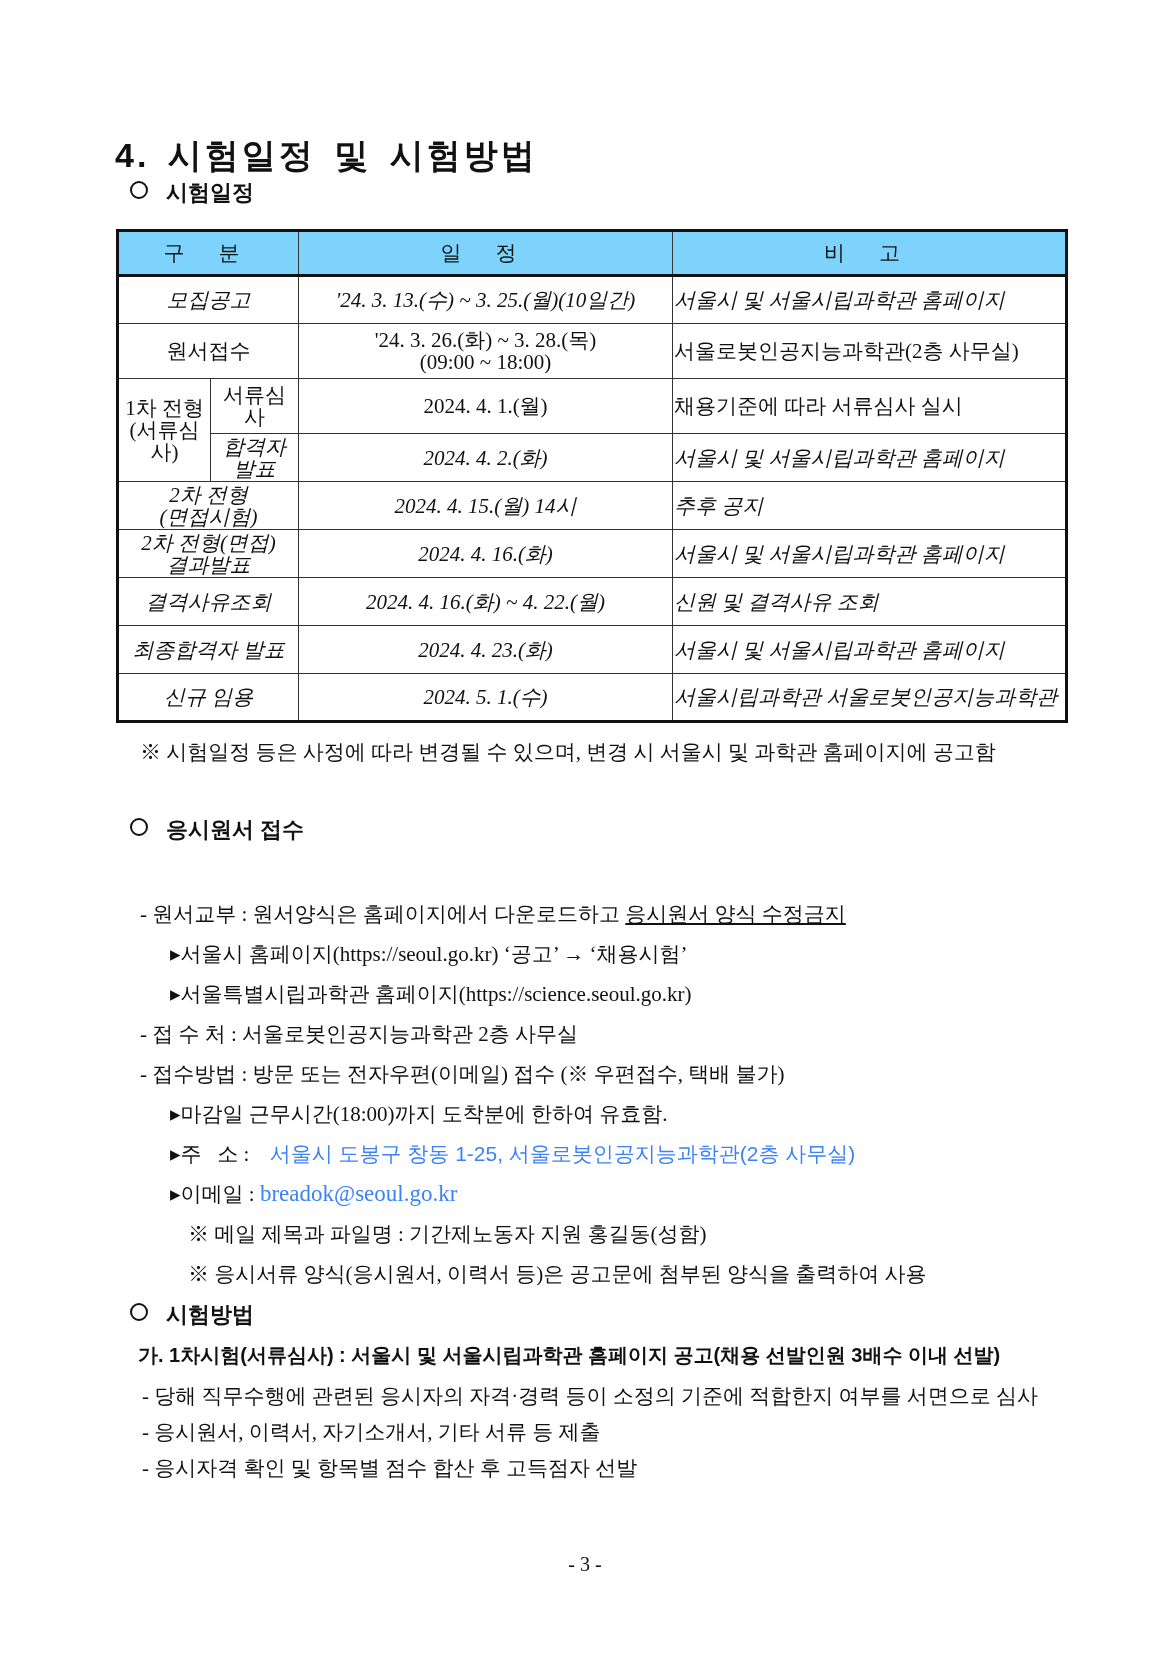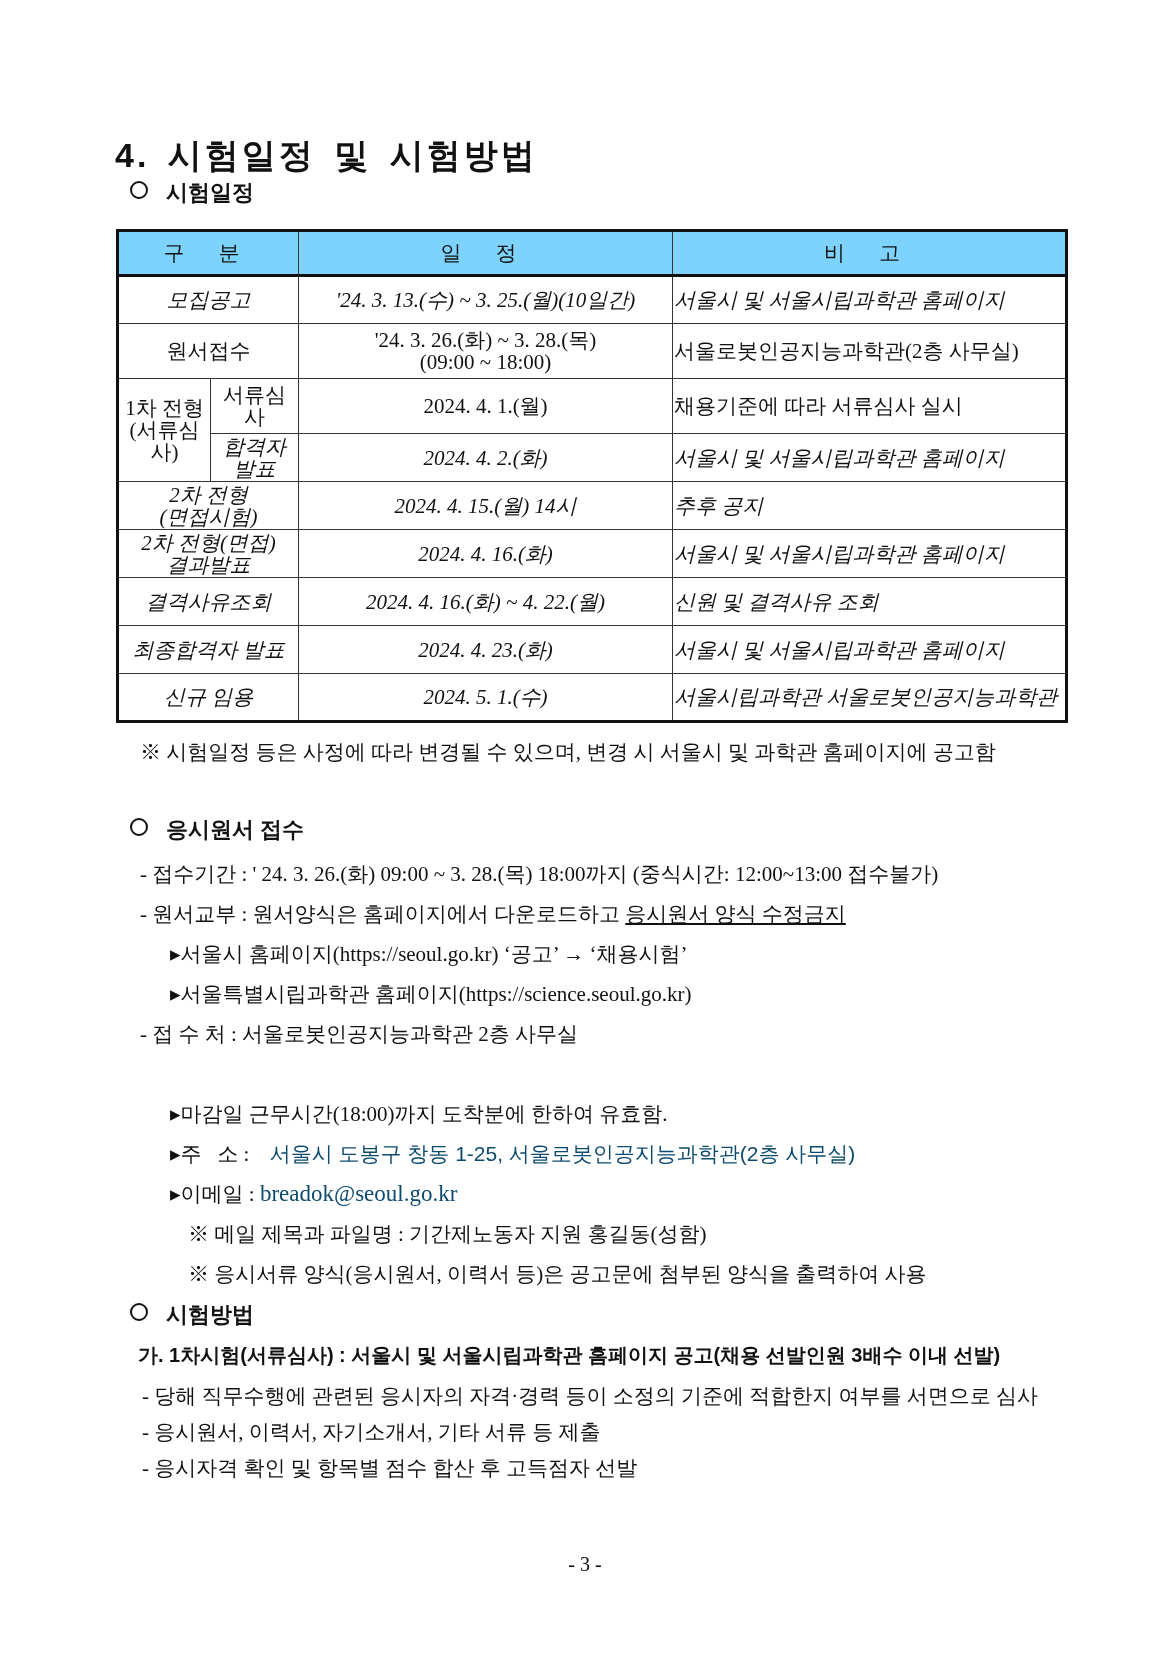--- a/index.html
+++ b/index.html
@@ -13,21 +13,21 @@
 
   table.sched { position: absolute; left: 116px; top: 229px; width: 949px; border-collapse: collapse; border: 3px solid #111; table-layout: fixed; }
   table.sched td, table.sched th { border: 1px solid #333; font-family: "Liberation Serif", "DejaVu Serif", serif; font-size: 21px; text-align: center; vertical-align: middle; padding: 0 2px; line-height: 22px; }
   table.sched th { background: #7dd3fc; height: 42px; font-family: "Liberation Sans", "DejaVu Sans", sans-serif; font-weight: normal; letter-spacing: 14px; border-bottom: 3px solid #111; }
   table.sched td.note { text-align: left; padding-left: 1px; }
   table.sched tr.r { height: 48px; font-style: italic; }
   table.sched tr.r2 { height: 55px; }
 
   .note-line { position: absolute; font-family: "Liberation Serif", "DejaVu Serif", serif; font-size: 21px; white-space: nowrap; }
   .line { position: absolute; font-family: "Liberation Serif", "DejaVu Serif", serif; font-size: 21px; white-space: nowrap; }
-  .blue { color: #0c4a6e; }
+  .blue { color: #3b82f6; }
   .u { text-decoration: underline; }
   .bold-line { position: absolute; left: 138px; top: 1342px; font-family: "Liberation Sans", "DejaVu Sans", sans-serif; font-weight: bold; font-size: 20px; white-space: nowrap; }
   .pagenum { position: absolute; left: 0; width: 1170px; text-align: center; top: 1553px; font-family: "Liberation Serif", "DejaVu Serif", serif; font-size: 20px; }
 </style>
 </head>
 <body>
 
 <div class="page">
 
   <div class="h1 sans">4. 시험일정 및 시험방법</div>
@@ -112,25 +112,25 @@
     </tr>
   </tbody>
     </table>
 
   <div class="note-line" style="left:140px; top:738px;">※ 시험일정 등은 사정에 따라 변경될 수 있으며, 변경 시 서울시 및 과학관 홈페이지에 공고함</div>
 
   <div class="h2 sans" style="top:815px;">
     <span class="circ"></span><span>응시원서 접수</span>
   </div>
 
-  <div class="line" style="left:140px; top:860px;">- 접수기간 : ' 24. 3. 26.(화) 09:00 ~ 3. 28.(목) 18:00까지 (중식시간: 12:00~13:00 접수불가)</div>
   <div class="line" style="left:140px; top:900px;"><span>- 원서교부 : 원서양식은 홈페이지에서 다운로드하고 </span><span class="u">응시원서 양식 수정금지</span></div>
   <div class="line" style="left:170px; top:940px;">▸서울시 홈페이지(https://seoul.go.kr) ‘공고’ → ‘채용시험’</div>
   <div class="line" style="left:170px; top:980px;">▸서울특별시립과학관 홈페이지(https://science.seoul.go.kr)</div>
   <div class="line" style="left:140px; top:1020px;">- 접 수 처 : 서울로봇인공지능과학관 2층 사무실</div>
+  <div class="line" style="left:140px; top:1060px;">- 접수방법 : 방문 또는 전자우편(이메일) 접수 (※ 우편접수, 택배 불가)</div>
   <div class="line" style="left:170px; top:1100px;">▸마감일 근무시간(18:00)까지 도착분에 한하여 유효함.</div>
   <div class="line" style="left:170px; top:1140px;"><span style="white-space:pre;">▸주   소 : </span><span class="blue sans">서울시 도봉구 창동 1-25, 서울로봇인공지능과학관(2층 사무실)</span></div>
   <div class="line" style="left:170px; top:1180px;"><span>▸이메일 : </span><span class="blue" style="font-size:23px;">breadok@seoul.go.kr</span></div>
   <div class="line" style="left:188px; top:1220px;">※ 메일 제목과 파일명 : 기간제노동자 지원 홍길동(성함)</div>
   <div class="line" style="left:188px; top:1260px;">※ 응시서류 양식(응시원서, 이력서 등)은 공고문에 첨부된 양식을 출력하여 사용</div>
 
   <div class="h2 sans" style="top:1300px;">
     <span class="circ"></span><span>시험방법</span>
   </div>
 

